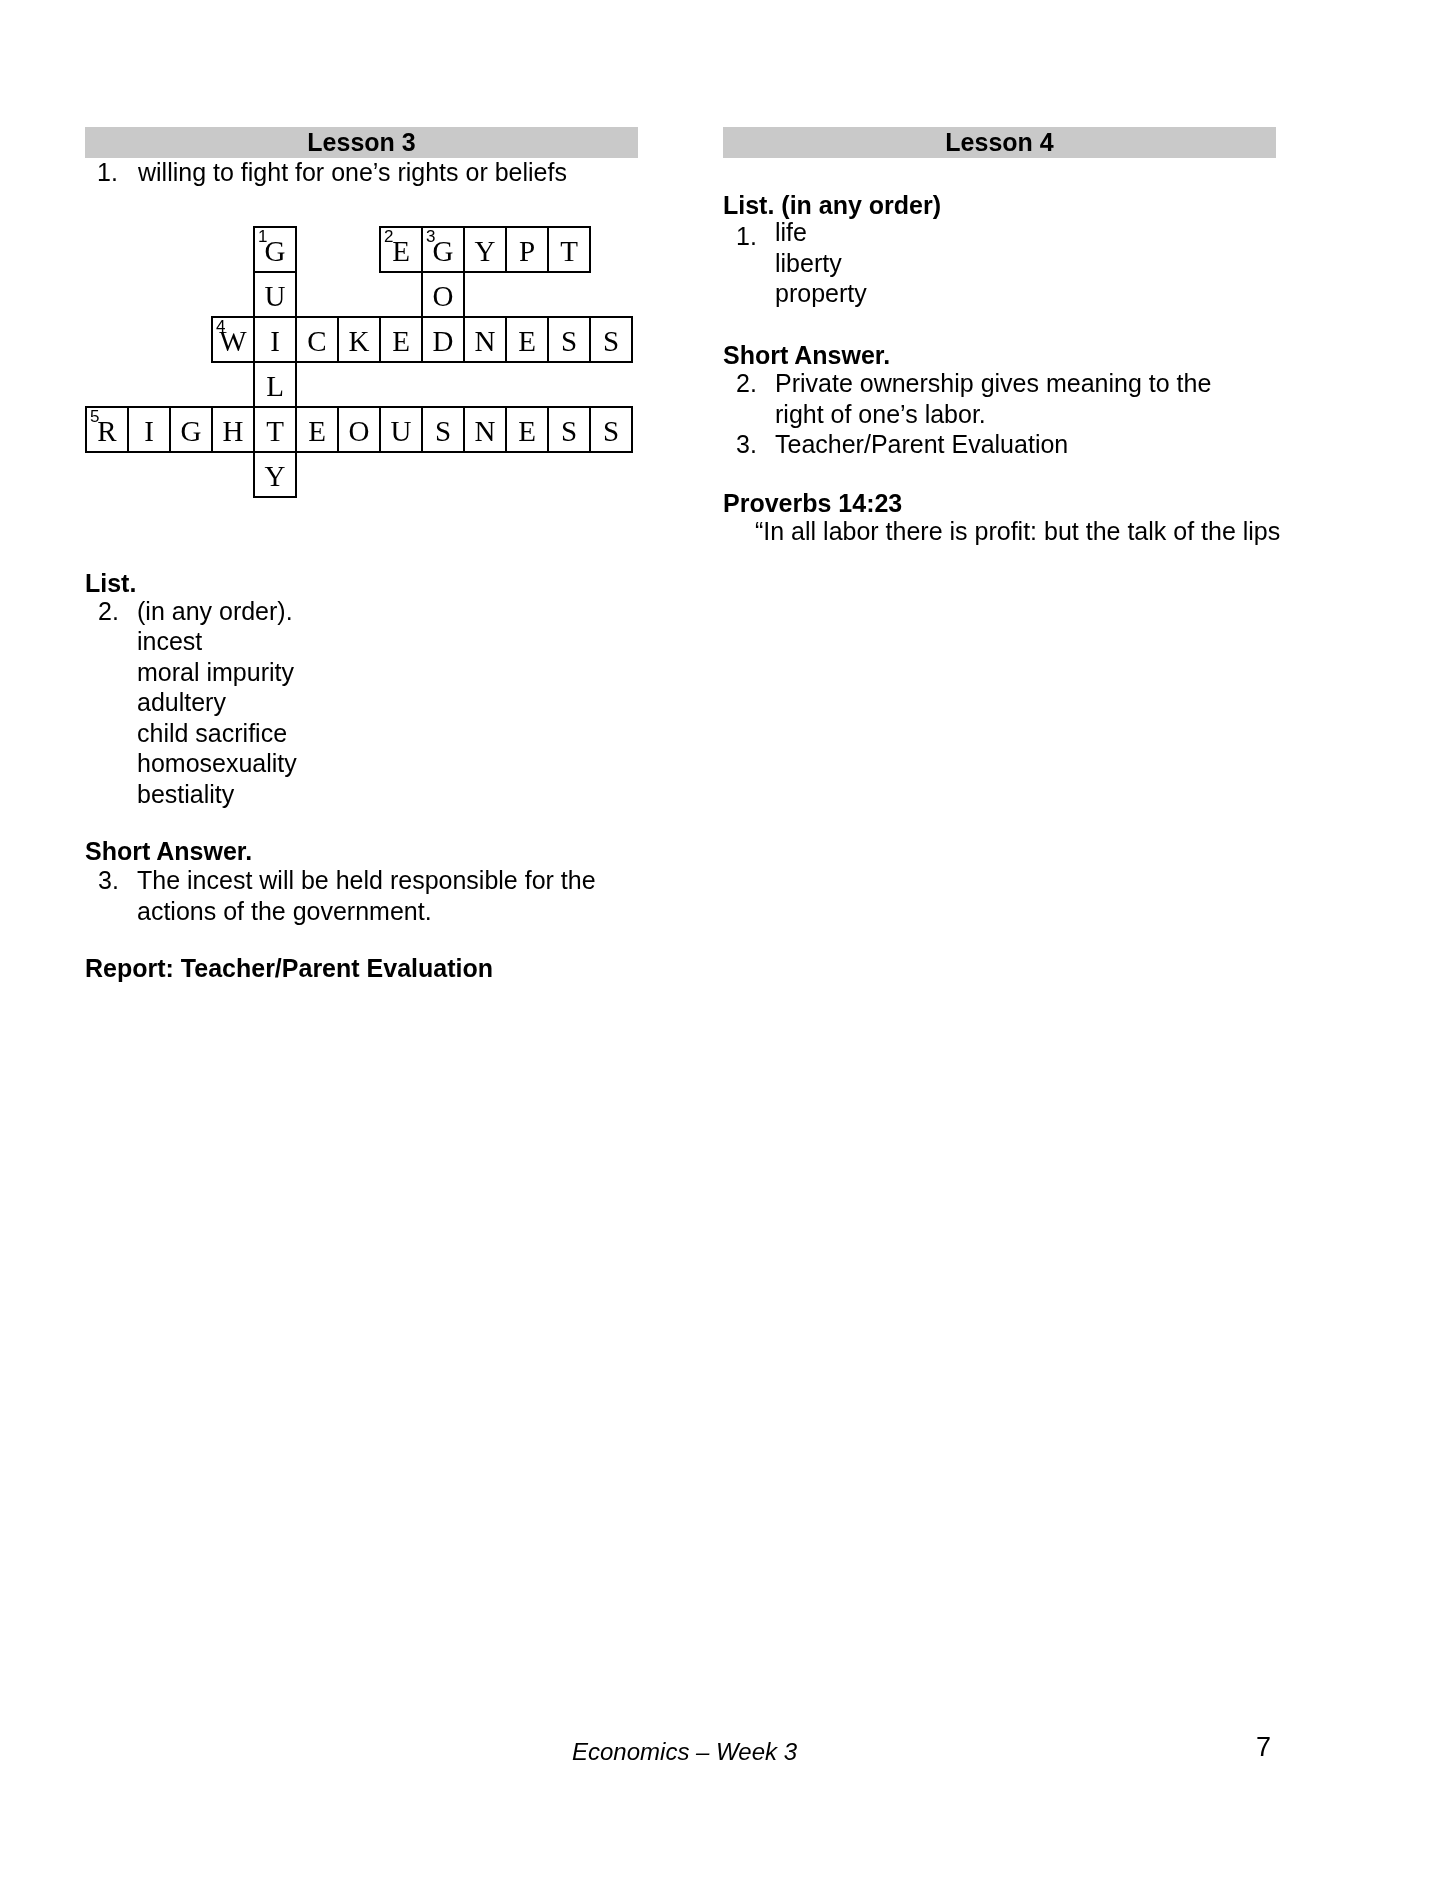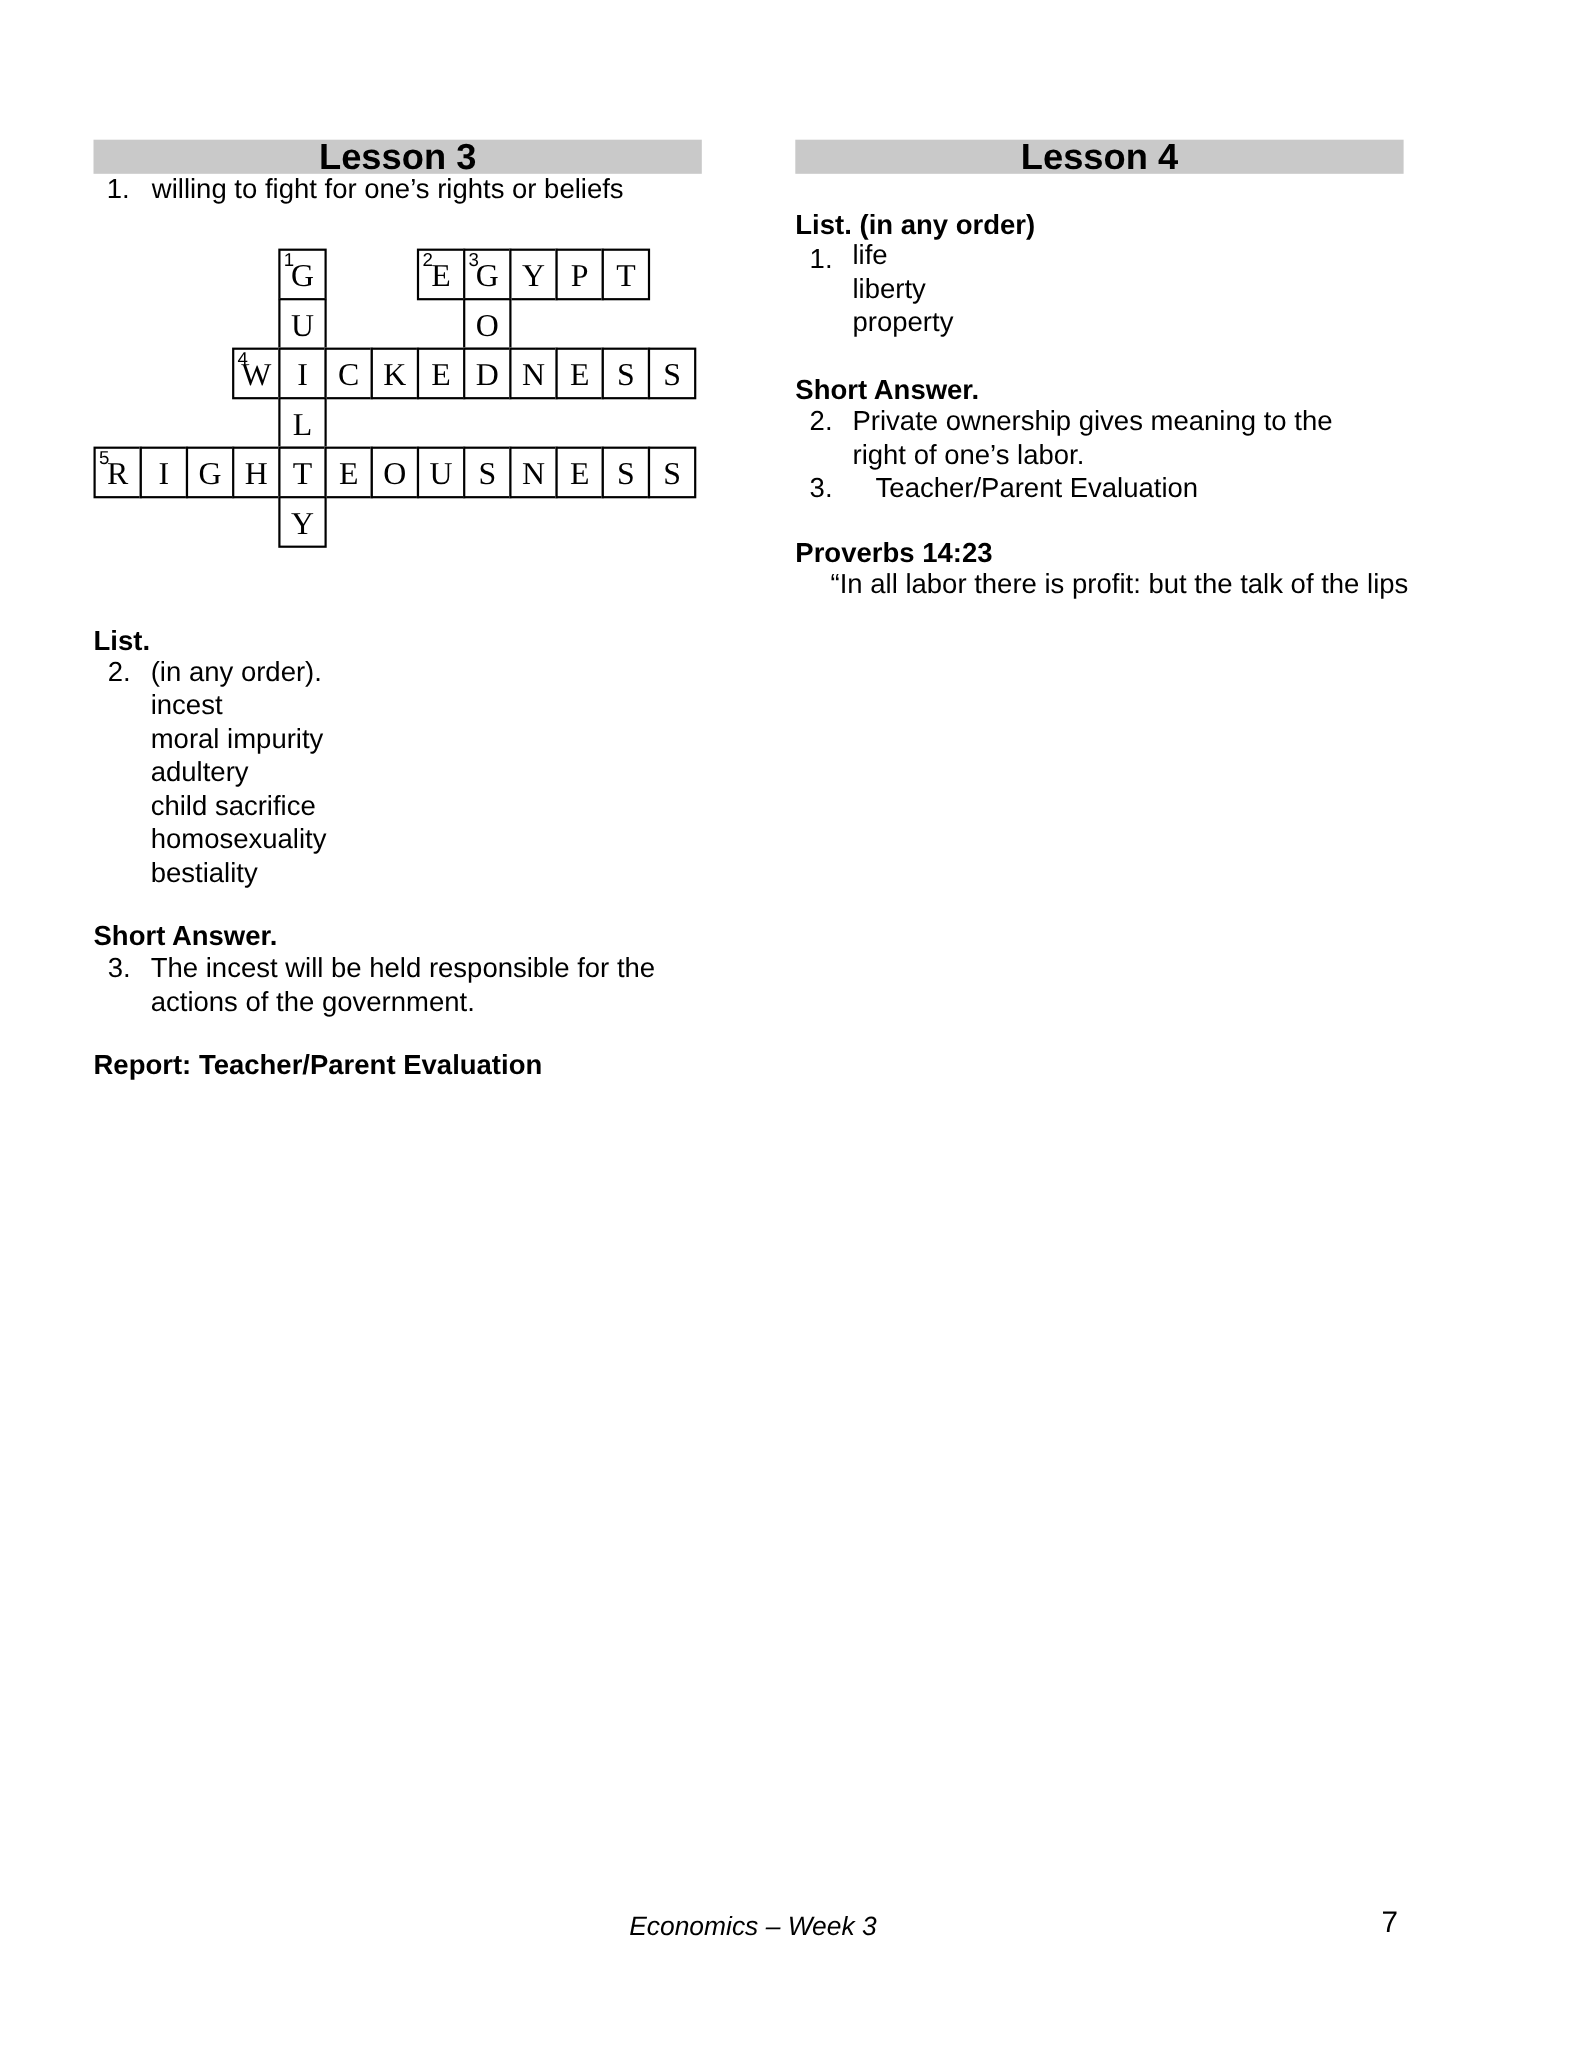--- a/index.html
+++ b/index.html
@@ -3,21 +3,21 @@
 <meta charset="utf-8">
 <style>
   html,body { margin:0; padding:0; background:#ffffff; }
   .page {
     position:relative; width:1445px; height:1884px; background:#ffffff;
     font-family:"Liberation Sans", sans-serif; color:#000;
     overflow:hidden;
   }
   .bar {
     position:absolute; width:553px; height:31px; background:#c9c9c9;
-    text-align:center; font-weight:bold; font-size:33px; line-height:31px;
+    text-align:center; font-weight:bold; font-size:25px; line-height:31px;
   }
   .tline { position:absolute; font-size:25px; line-height:30.6px; white-space:nowrap; }
   .bold { font-weight:bold; }
   .italic { font-style:italic; }
   .lines div { height:30.6px; }
   
   .xword { position:absolute; left:85px; top:226px; width:548px; height:272px; }
   .cell {
     position:absolute; width:44px; height:47px; box-sizing:border-box;
     border:2px solid #000; background:#fff;
@@ -183,21 +183,21 @@
       <div>property</div>
     </div>
 
   <div class="tline bold" style="left:723px; top:340px;">Short Answer.</div>
   <div class="tline" style="left:736px; top:368px;">2.</div>
   <div class="tline lines" style="left:775px; top:368px;">
       <div>Private ownership gives meaning to the</div>
       <div>right of one’s labor.</div>
     </div>
   <div class="tline" style="left:736px; top:429px;">3.</div>
-  <div class="tline lines" style="left:796px; top:429px;">
+  <div class="tline lines" style="left:775px; top:429px;">
       <div>Teacher/Parent Evaluation</div>
     </div>
 
   <div class="tline bold" style="left:723px; top:488px;">Proverbs 14:23</div>
   <div class="tline lines" style="left:723px; top:516px;margin-left:32px;">
       <div>“In all labor there is profit: but the talk of the lips</div>
     </div>
 
   <div class="footer-title italic" style="left:572px; top:1738px;">Economics – Week 3</div>
   <div class="pagenum" style="left:1256px; top:1732px;">7</div>

